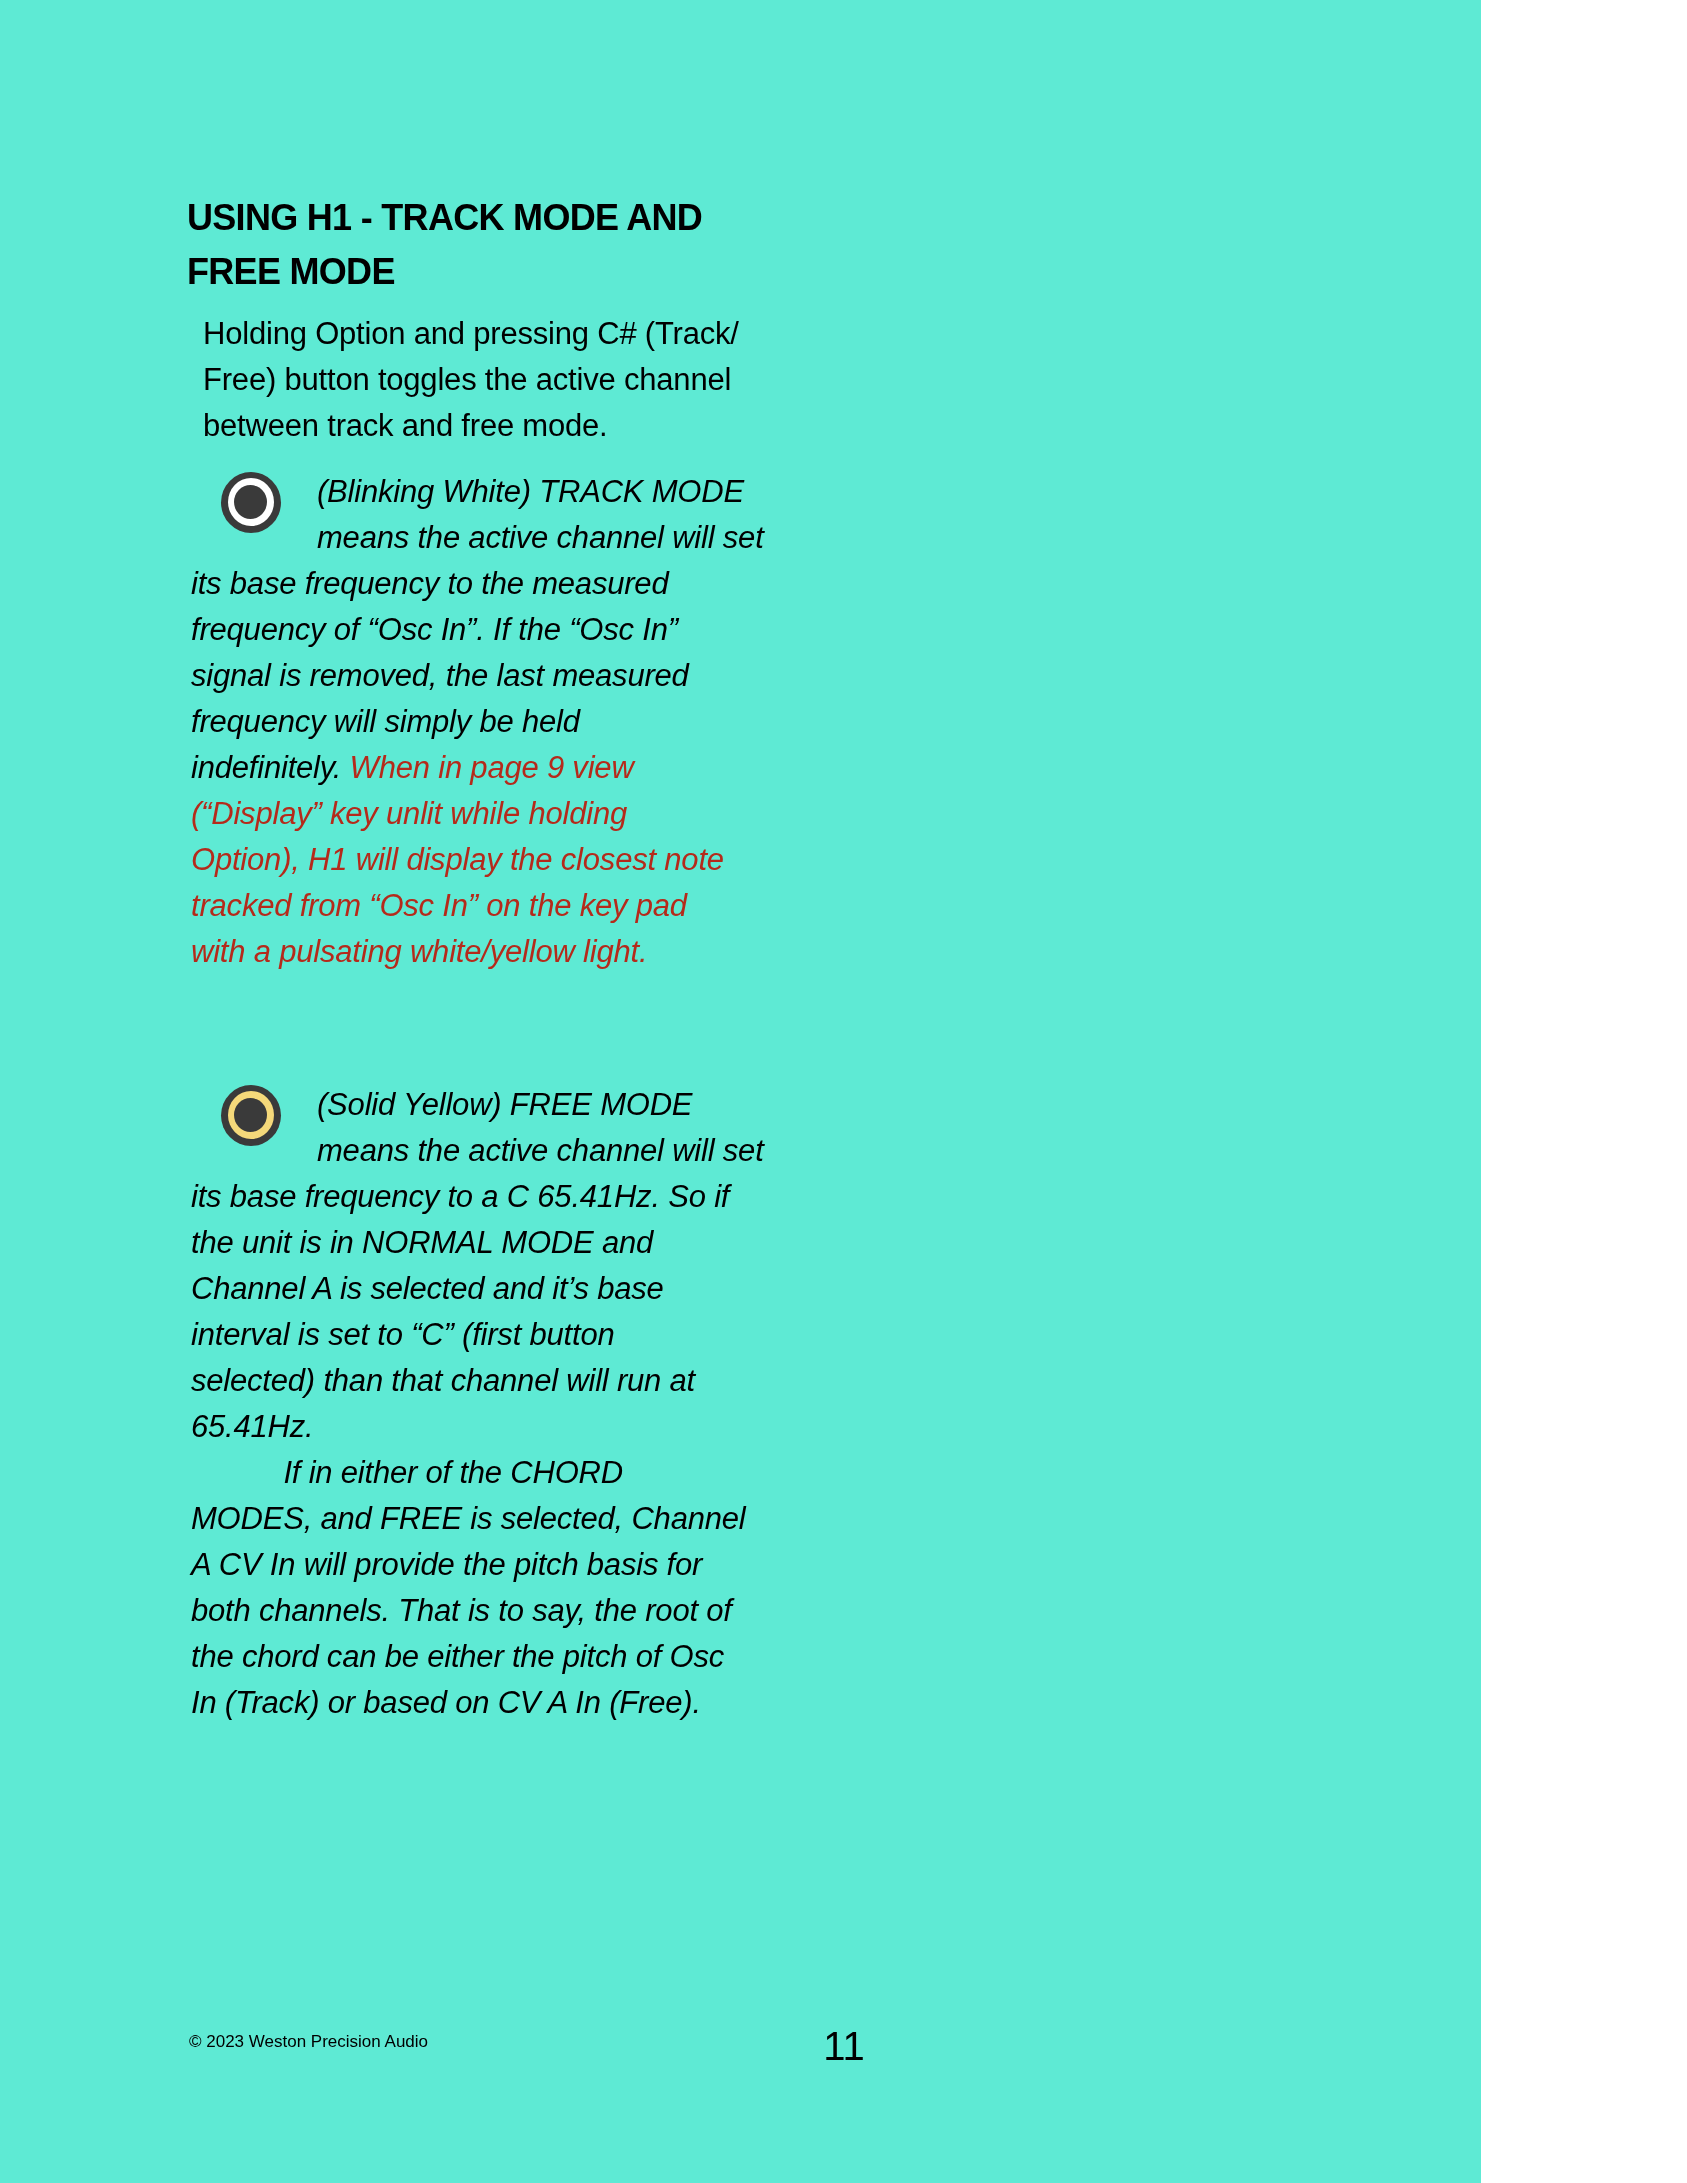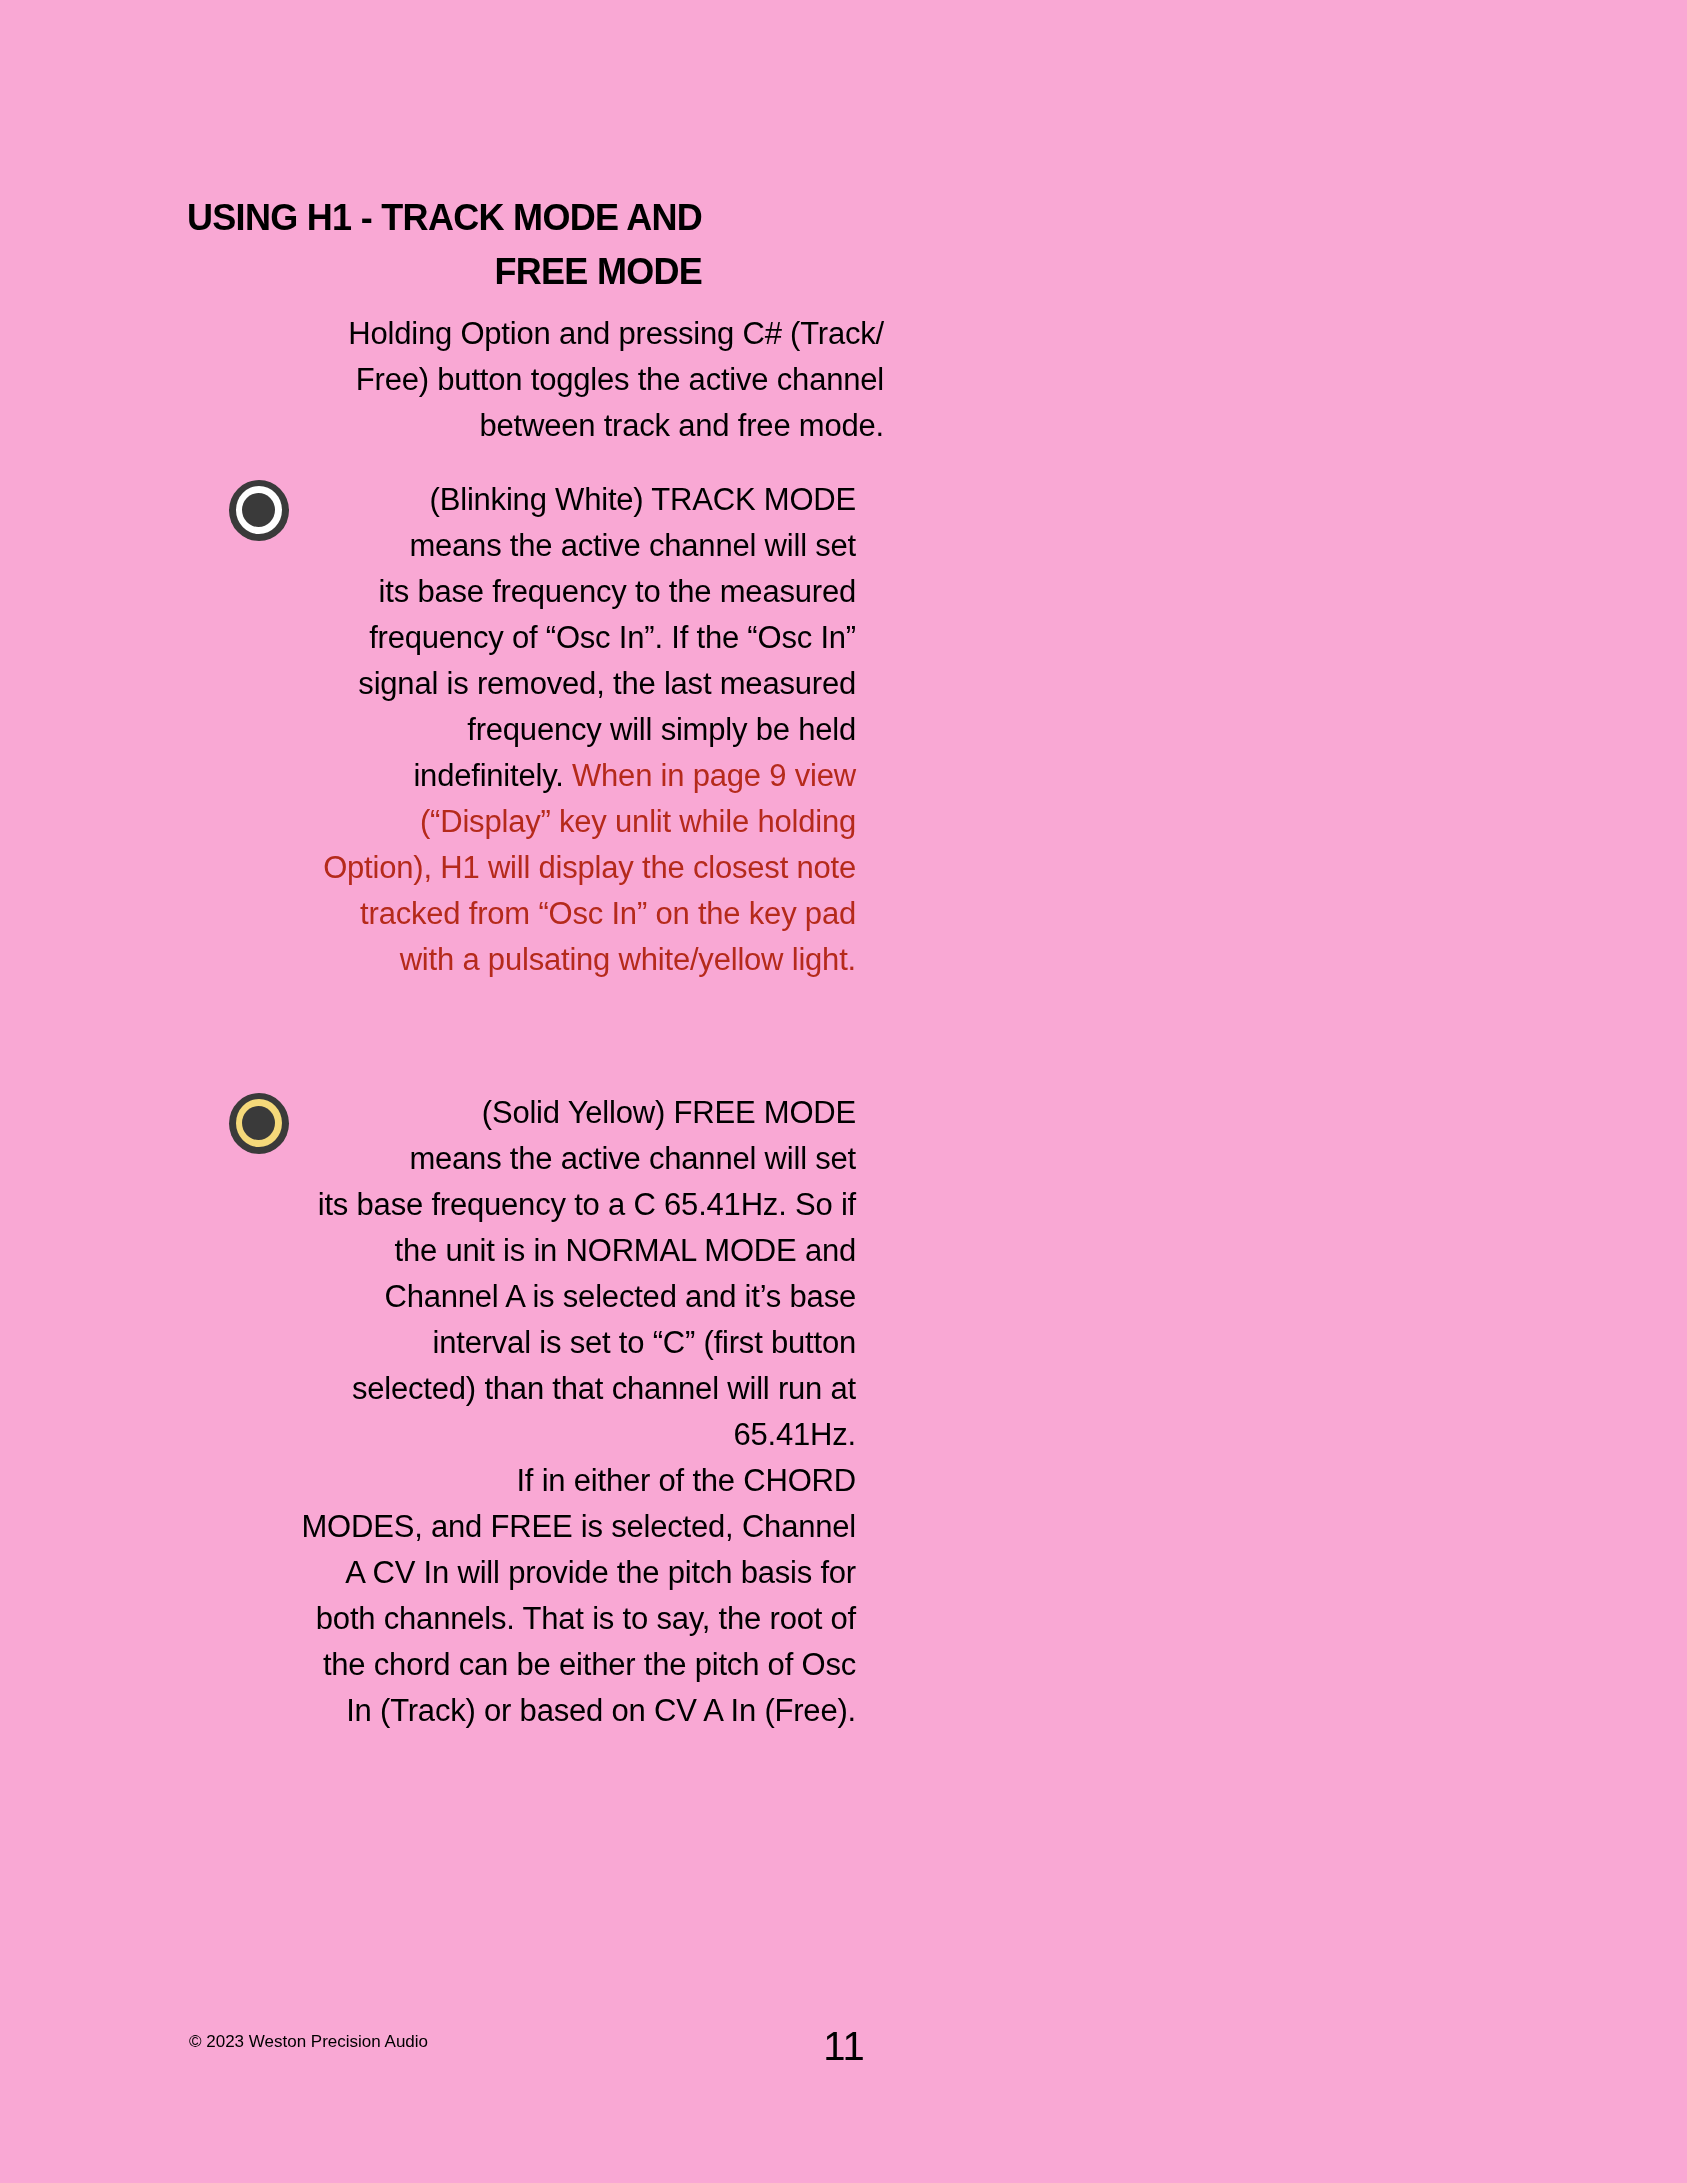--- a/index.html
+++ b/index.html
@@ -2,27 +2,26 @@
 <html style="font-size:10.6px"><head>
 <meta charset="utf-8">
 <style>
   html, body {
     margin: 0;
     padding: 0;
     background: #ffffff;
   }
   .page {
     position: relative;
-    width: 1687px;
+    width: 1481px;
     height: 2183px;
-    background: #f9a8d4;
+    background: #5eead4;
     font-family: "Liberation Sans", sans-serif;
     color: #000000;
     overflow: hidden;
-    text-align: right;
   }
   .heading {
     position: absolute;
     left: 187px;
     top: 191px;
     margin: 0;
     font-size: 36px;
     line-height: 54px;
     font-weight: 700;
     letter-spacing: -0.7px;
@@ -43,21 +42,21 @@
     width: 681px;
     margin: 16px;
   }
   .mode-block {
     position: absolute;
     left: 187px;
     width: 681px;
   }
   #track-block { top: 465px; }
   #free-block  { top: 1078px; }
-  .mode-text { margin: 12px; }
+  .mode-text { margin: 4px; font-style: italic; }
   .red-note {  }
   .icon-float {
     float: left;
     width: 126px;
     height: 91px;
     white-space: normal;
   }
   .led-outer {
     display: block;
     width: 60px;

